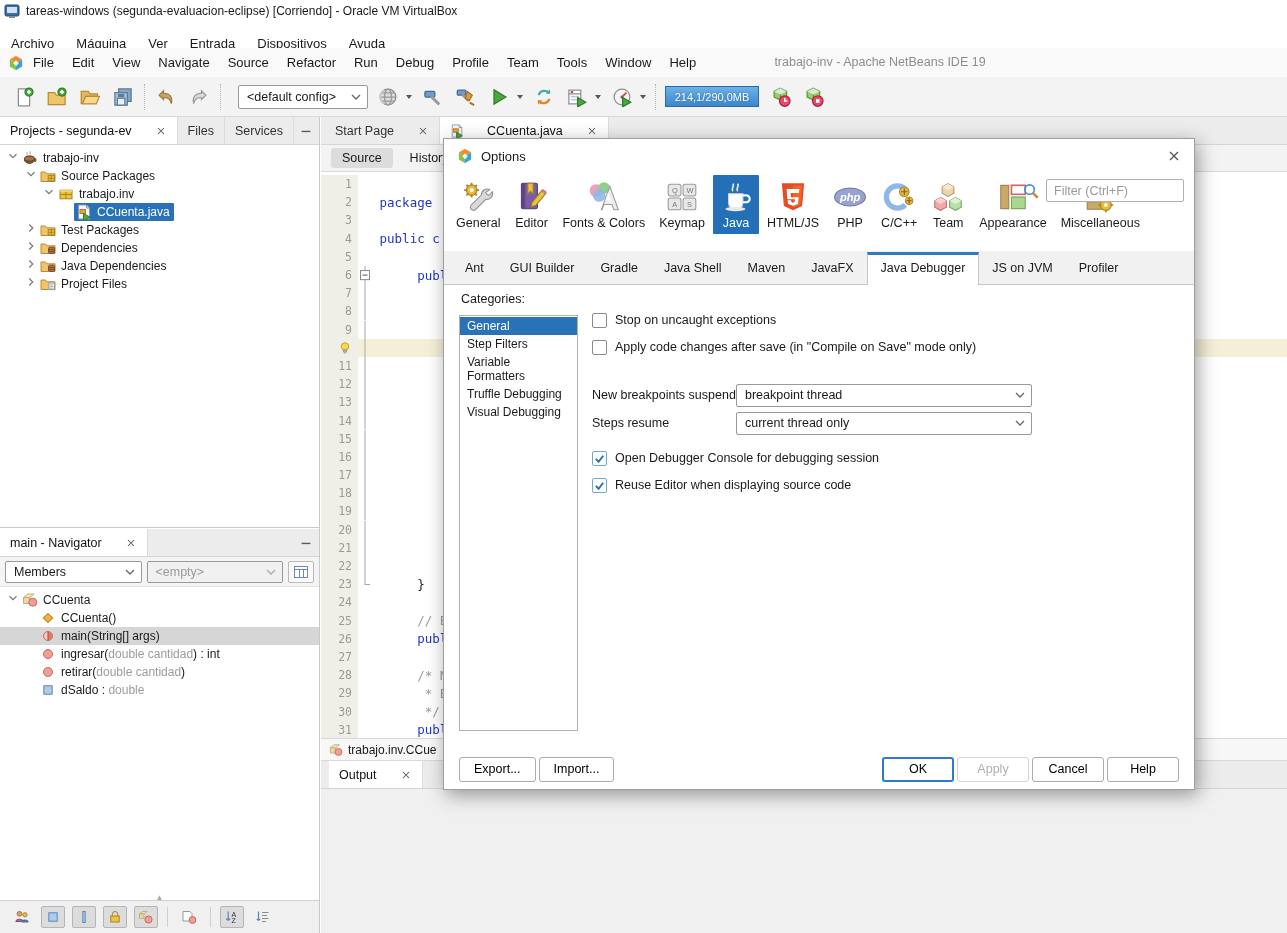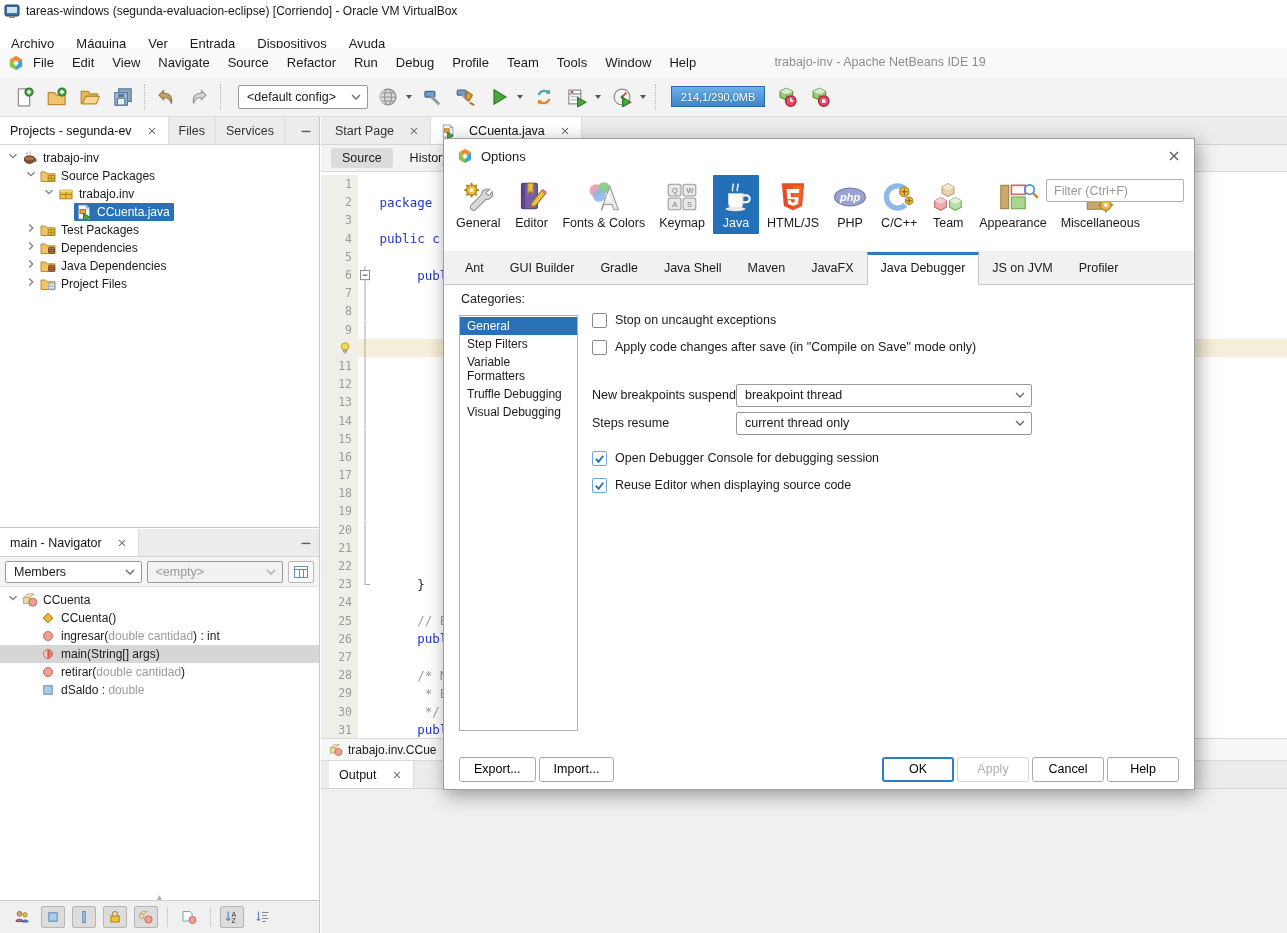--- a/index.html
+++ b/index.html
@@ -17,26 +17,26 @@
 #nb-menu .menu-item{padding:2px 9px;font-size:13px}
 #nb-title{position:absolute;left:660px;width:440px;text-align:center;color:#8d8d8d;font-size:12.5px;top:7px}
 #nb-toolbar{position:absolute;left:0;top:77px;width:100%;height:40px;background:#f3f3f3;border-bottom:1px solid #dadada;display:flex;align-items:center;padding-left:12px}
 .tb-group{display:flex;align-items:center;gap:9px}
 .tb-btn{width:24px;height:24px;display:inline-flex;align-items:center;justify-content:center}
 .tb-btn svg{width:20px;height:20px}
 .tb-sep{width:1px;height:26px;border-left:1px dotted #b4b4b4;margin:0 9px}
 .dd-arrow{width:0;height:0;border-left:3.5px solid transparent;border-right:3.5px solid transparent;border-top:4px solid #555;margin-left:-3px;align-self:center}
 .select{position:relative;background:#fff;border:1px solid #999;border-radius:2px;font-size:12.5px;display:flex;align-items:center;padding:0 22px 0 8px;height:24px;cursor:default}
 .select .chev{position:absolute;right:6px;width:10px;height:6px}
-#memory-badge{margin-left:6px;height:21px;min-width:94px;display:flex;align-items:center;justify-content:center;background:linear-gradient(#6db1ea,#3d86c9);border:1px solid #2a6aa8;color:#fff;font-size:11px;padding:0 4px;text-shadow:0 0 2px #2a6aa8}
+#memory-badge{height:21px;min-width:94px;display:flex;align-items:center;justify-content:center;background:linear-gradient(#6db1ea,#3d86c9);border:1px solid #2a6aa8;color:#fff;font-size:11px;padding:0 4px;text-shadow:0 0 2px #2a6aa8}
 
 #workspace{position:absolute;left:0;top:117px;width:1287px;height:816px}
 #left-col{position:absolute;left:0;top:0;width:320px;height:100%;background:#fff;border-right:1px solid #c9c9c9}
 .tabstrip{height:28px;background:#ececec;border-bottom:1px solid #d4d4d4;display:flex;align-items:stretch;font-size:12.5px;position:relative}
-.tab{display:flex;align-items:center;gap:14px;padding:0 10px;border-right:1px solid #dcdcdc;color:#333;cursor:default}
+.tab{display:flex;align-items:center;gap:23px;padding:0 10px;border-right:1px solid #dcdcdc;color:#333;cursor:default}
 .tab.active{background:#fff;color:#111}
 .tab .close{width:12px;height:12px}
 .minimize{position:absolute;right:6px;top:7px;width:14px;height:14px}
 #projects-panel{position:absolute;left:0;top:0;width:100%;height:411px;border-bottom:1px solid #c9c9c9;background:#fff;overflow:hidden}
 #projects-tree,#nav-tree{padding-top:4px;font-size:12px;background:#fff}
 .tree-row{display:flex;align-items:flex-start;height:18px;white-space:nowrap}
 .tree-row .arr{width:14px;height:14px;display:inline-flex;flex:none}
 .tree-row .itm{display:flex;align-items:center;gap:5px;padding:1px 4px 1px 2px;border-radius:1px}
 .tree-row .itm.sel{background:#2a72b8;color:#fff}
 .tree-row.selg{background:#d6d6d6}
@@ -516,42 +516,42 @@
             <span class="arr"></span>
             <span class="itm">
               <span class="icon">
                 <svg xmlns="http://www.w3.org/2000/svg" viewBox="0 0 16 16" preserveAspectRatio="none">
                   <rect x="4.7" y="4.7" width="6.6" height="6.6" transform="rotate(45 8 8)" fill="#ecb73f" stroke="#a8841f"></rect>
                 </svg>
               </span>
               <span><span>CCuenta()</span></span>
             </span>
           </div>
-          <div class="tree-row" style="padding-left: 24px;">
-            <span class="arr"></span>
-            <span class="itm">
-              <span class="icon">
-                <svg xmlns="http://www.w3.org/2000/svg" viewBox="0 0 16 16" preserveAspectRatio="none">
-                  <circle cx="8" cy="8" r="4.5" fill="#ef9f93" stroke="#c9695c"></circle>
-                </svg>
-              </span>
-              <span><span>ingresar(</span><span class="dim">double cantidad</span><span>) : int</span></span>
-            </span>
-          </div>
           <div class="tree-row selg" style="padding-left: 24px;">
             <span class="arr"></span>
             <span class="itm">
               <span class="icon">
                 <svg xmlns="http://www.w3.org/2000/svg" viewBox="0 0 16 16" preserveAspectRatio="none">
                   <circle cx="8" cy="8" r="4.5" fill="#f7c9c0" stroke="#c9695c"></circle>
                   <path d="M8 3.5a4.5 4.5 0 0 1 0 9Z" fill="#e07a63"></path>
                   <path d="M8 3.5v9" stroke="#a84a38"></path>
                 </svg>
               </span>
               <span><span>main(String[] args)</span></span>
+            </span>
+          </div>
+          <div class="tree-row" style="padding-left: 24px;">
+            <span class="arr"></span>
+            <span class="itm">
+              <span class="icon">
+                <svg xmlns="http://www.w3.org/2000/svg" viewBox="0 0 16 16" preserveAspectRatio="none">
+                  <circle cx="8" cy="8" r="4.5" fill="#ef9f93" stroke="#c9695c"></circle>
+                </svg>
+              </span>
+              <span><span>ingresar(</span><span class="dim">double cantidad</span><span>) : int</span></span>
             </span>
           </div>
           <div class="tree-row" style="padding-left: 24px;">
             <span class="arr"></span>
             <span class="itm">
               <span class="icon">
                 <svg xmlns="http://www.w3.org/2000/svg" viewBox="0 0 16 16" preserveAspectRatio="none">
                   <circle cx="8" cy="8" r="4.5" fill="#ef9f93" stroke="#c9695c"></circle>
                 </svg>
               </span>

